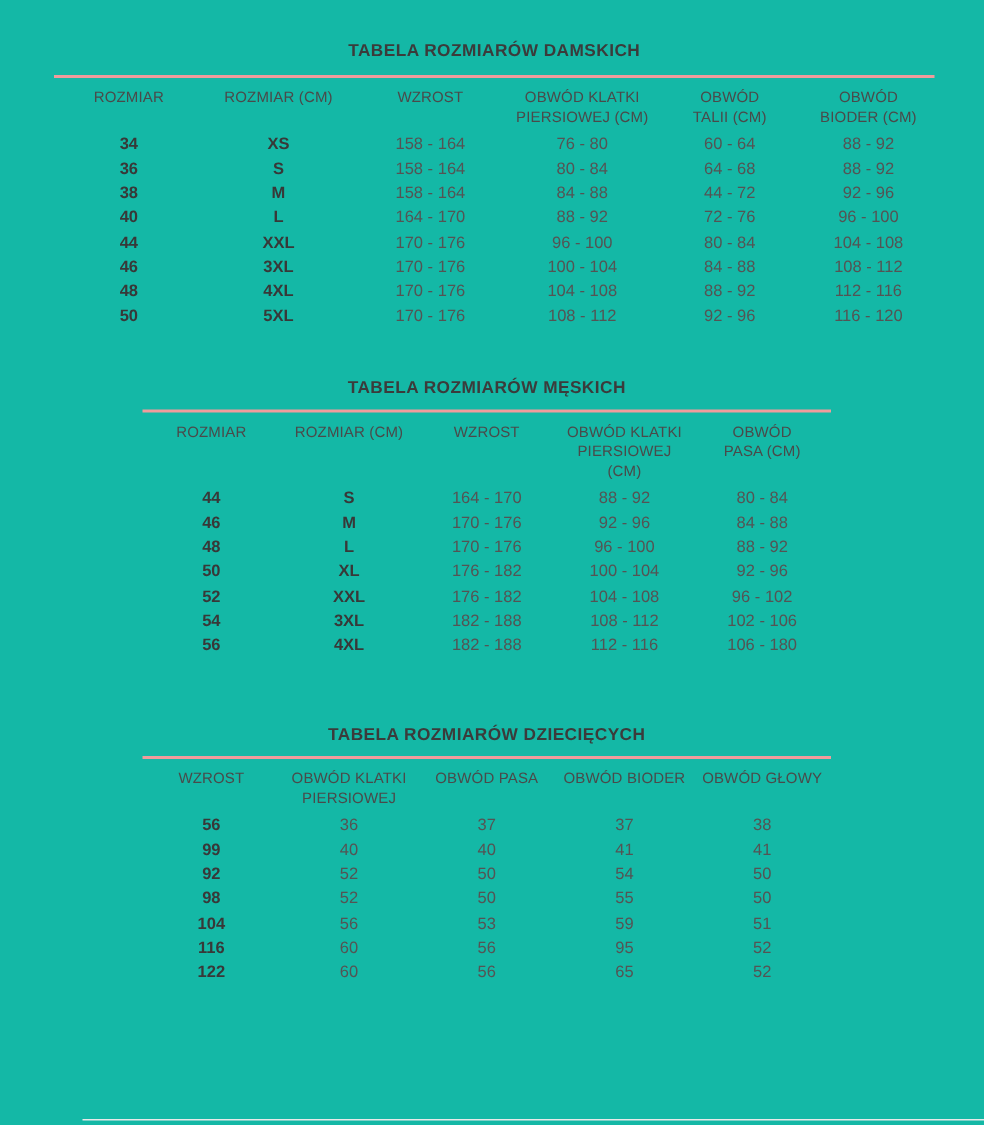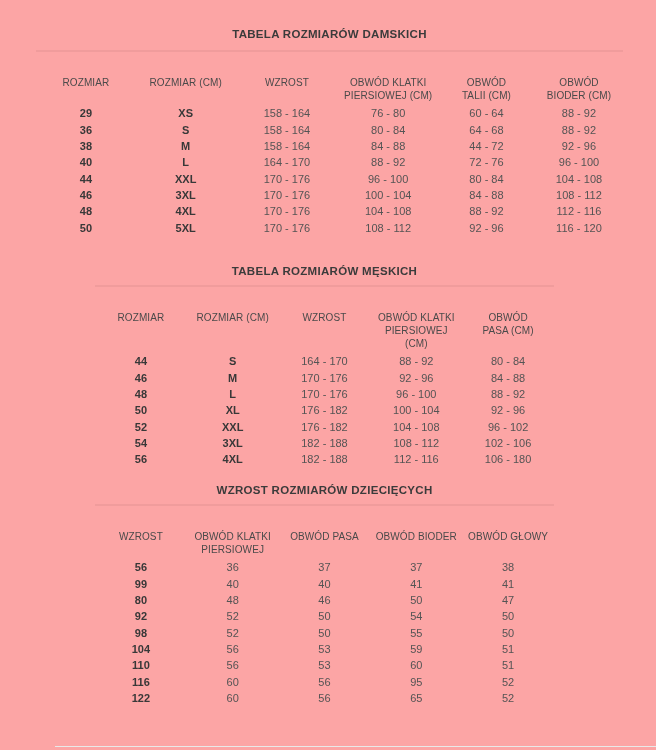--- a/index.html
+++ b/index.html
@@ -11,27 +11,27 @@
     width: 656px;
     height: 750px;
     position: relative;
     font-family: "Liberation Sans", sans-serif;
     overflow: hidden;
   }
   .page {
     position: relative;
     width: 656px;
     height: 750px;
-    background: #fca5a5;
+    background: #14b8a6;
   }
   .size-table {
     position: absolute;
   }
   .sec-damskie   { left: 36px; top: 27px;  width: 587px; }
-  .sec-meskie    { left: 95px; top: 264px; width: 459px; }
+  .sec-meskie    { left: 95px; top: 252px; width: 459px; }
   .sec-dzieciece { left: 95px; top: 483px; width: 459px; }
 
   .tbl-title {
     margin: 0;
     text-align: center;
     font-size: 11.5px;
     line-height: 14px;
     font-weight: 700;
     color: #3b3b3b;
     letter-spacing: 0.3px;
@@ -40,21 +40,21 @@
     height: 2px;
     background: #f09c9c;
   }
   .sec-damskie .divider { margin-top: 9px; }
   .sec-meskie .divider, .sec-dzieciece .divider { margin-top: 7px; }
 
   table.tbl {
     width: 100%;
     border-collapse: collapse;
     table-layout: fixed;
-    margin-top: 20px;
+    margin-top: 3px;
   }
   table.tbl th {
     font-size: 10px;
     font-weight: 400;
     color: #4a4a4a;
     line-height: 13px;
     padding: 4px 2px 3px 2px;
     text-align: center;
     vertical-align: top;
     white-space: pre-line;
@@ -117,21 +117,21 @@
             <th>OBWÓD KLATKI
 PIERSIOWEJ (CM)</th>
             <th>OBWÓD
 TALII (CM)</th>
             <th>OBWÓD
 BIODER (CM)</th>
           </tr>
         </thead>
         <tbody>
           <tr>
-            <td class="bold">29</td>
+            <td class="bold">34</td>
             <td class="bold">XS</td>
             <td>158 - 164</td>
             <td>76 - 80</td>
             <td>60 - 64</td>
             <td>88 - 92</td>
           </tr>
           <tr>
             <td class="bold">36</td>
             <td class="bold">S</td>
             <td>158 - 164</td>
@@ -261,21 +261,21 @@
             <td class="bold">4XL</td>
             <td>182 - 188</td>
             <td>112 - 116</td>
             <td>106 - 180</td>
           </tr>
         </tbody>
       </table>
   </section>
 
   <section class="size-table sec-dzieciece">
-    <h2 class="tbl-title">WZROST ROZMIARÓW DZIECIĘCYCH</h2>
+    <h2 class="tbl-title">TABELA ROZMIARÓW DZIECIĘCYCH</h2>
     <div class="divider"></div>
     <table class="tbl">
         <colgroup>
           <col>
           <col>
           <col>
           <col>
           <col>
         </colgroup>
         <thead>
@@ -297,27 +297,20 @@
             <td>38</td>
           </tr>
           <tr>
             <td class="bold">99</td>
             <td>40</td>
             <td>40</td>
             <td>41</td>
             <td>41</td>
           </tr>
           <tr>
-            <td class="bold">80</td>
-            <td>48</td>
-            <td>46</td>
-            <td>50</td>
-            <td>47</td>
-          </tr>
-          <tr>
             <td class="bold">92</td>
             <td>52</td>
             <td>50</td>
             <td>54</td>
             <td>50</td>
           </tr>
           <tr>
             <td class="bold">98</td>
             <td>52</td>
             <td>50</td>
@@ -325,27 +318,20 @@
             <td>50</td>
           </tr>
           <tr>
             <td class="bold">104</td>
             <td>56</td>
             <td>53</td>
             <td>59</td>
             <td>51</td>
           </tr>
           <tr>
-            <td class="bold">110</td>
-            <td>56</td>
-            <td>53</td>
-            <td>60</td>
-            <td>51</td>
-          </tr>
-          <tr>
             <td class="bold">116</td>
             <td>60</td>
             <td>56</td>
             <td>95</td>
             <td>52</td>
           </tr>
           <tr>
             <td class="bold">122</td>
             <td>60</td>
             <td>56</td>

